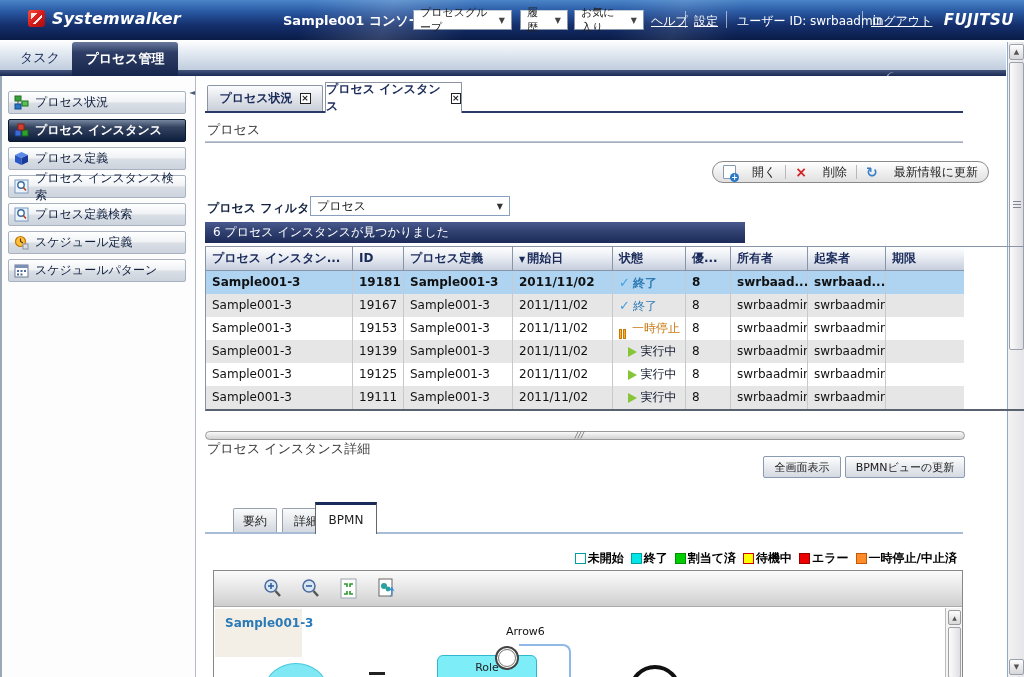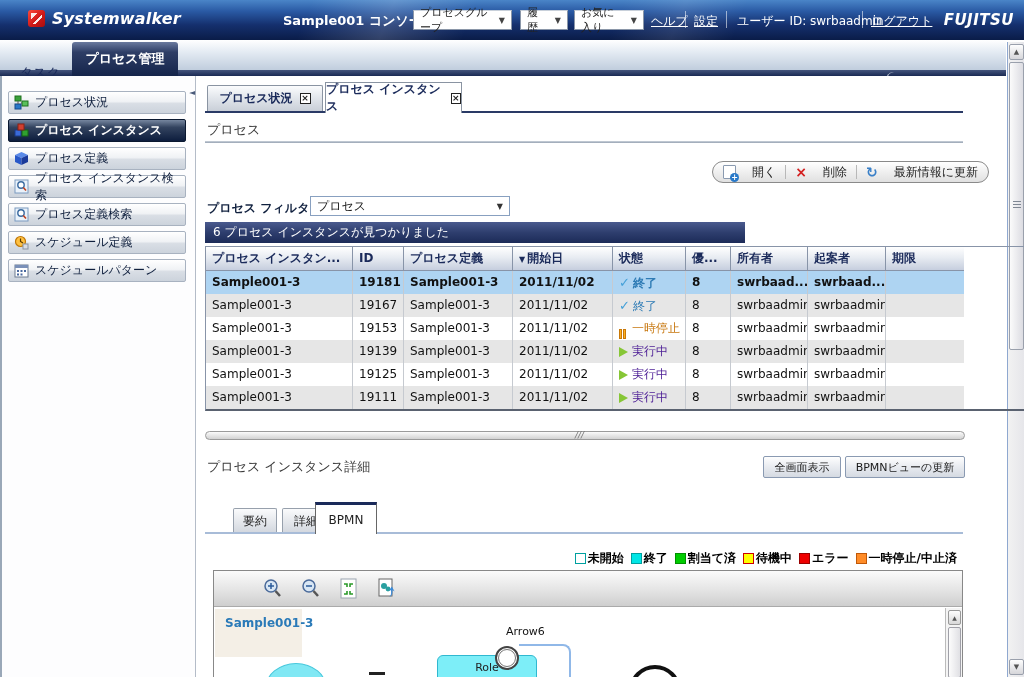--- a/index.html
+++ b/index.html
@@ -27,21 +27,21 @@
   .hdr-link { position:absolute; top:13px; color:#fff; font-size:12px; text-decoration:underline; z-index:2; cursor:pointer; }
   .hdr-sep { position:absolute; top:11px; width:1px; height:17px; background:rgba(255,255,255,.55); z-index:2; }
   .user-label { position:absolute; top:13px; left:737px; color:#fff; font-size:12px; z-index:2; white-space:nowrap; }
   .fujitsu { position:absolute; right:10px; top:11px; color:#fff; font-weight:bold; font-size:15px; font-style:italic; letter-spacing:.5px; z-index:2; }
 
   
   .navrow { position:absolute; left:0; top:40px; width:1006px; height:30px;
     background:linear-gradient(180deg,#ffffff 0%,#e4ebf3 40%,#c0cddd 100%); }
   .navband { position:absolute; left:0; top:70px; width:1006px; height:6px;
     background:linear-gradient(180deg,#44547c,#1a2a54); }
-  .navtab { position:absolute; top:60px; height:26px; display:flex; align-items:center; justify-content:center;
+  .navtab { position:absolute; top:45px; height:26px; display:flex; align-items:center; justify-content:center;
     font-size:13px; color:#1a2a5a; cursor:pointer; }
   .navtab.task { left:8px; width:64px; }
   .navtab.active { left:72px; top:42px; width:106px; height:34px; color:#fff; font-weight:bold;
     background:linear-gradient(180deg,#6a7a9e 0%,#2e3e66 30%,#15254b 100%); border-radius:3px 3px 0 0; z-index:2; }
   .sysadmin { position:absolute; left:886px; top:44px; width:118px; height:26px; display:flex; align-items:center;
     justify-content:center; font-size:12px; color:#1a2a5a; border-left:1px solid #f4f8fc; border-top-left-radius:8px; cursor:pointer;margin-top:28px; }
 
   
   .pagescroll { position:absolute; left:1007px; top:42px; width:17px; height:635px;
     background:linear-gradient(90deg,#f2f2f2,#e6e6ea); border-left:1px solid #8fa8d0; }
@@ -112,21 +112,21 @@
   .sort { font-size:8px; margin-right:2px; color:#1a2a5a; }
   .td { height:23px; line-height:23px; padding-left:6px; font-size:12px; color:#111;
     border-right:1px solid #c6cad0; white-space:nowrap; overflow:hidden; }
   .td:last-child { border-right:none; }
   .row-sel .td { background:#aed4f2; font-weight:bold; }
   .row-alt .td { background:#e6e6e6; }
   .sticon { display:inline-block; vertical-align:middle; margin-right:4px; }
   .fin-ic { color:#44a0d8; font-weight:bold; font-size:13px; margin-right:3px; }
   .st-finished { color:#2e7bb5; }
   .st-paused { color:#c87810; }
-  .st-running { color:#4c1d95; }
+  .st-running { color:#0f172a;text-align:center; }
   .pause-ic { width:9px; height:10px; margin-right:4px; }
   .pause-ic i { display:inline-block; width:3px; height:10px; background:#ffb020; border:1px solid #c87808; margin-right:1px; }
   .play-ic { width:0; height:0; border-left:9px solid #86c636; border-top:5px solid transparent;
     border-bottom:5px solid transparent; margin-right:4px; }
 
   
   .splitter { position:absolute; left:8px; top:355px; width:760px; height:9px; border:1px solid #9a9a9a;
     border-radius:5px; background:linear-gradient(180deg,#fafafa,#d2d2d2); cursor:row-resize; }
   .splitter .grip { position:absolute; left:50%; top:0; margin-left:-10px; font-size:9px; line-height:7px; color:#777; font-style:italic; }
 
@@ -423,21 +423,21 @@
       <div class="td">swrbaadmin</div>
       <div class="td">swrbaadmin</div>
       <div class="td"></div>
     </div>
   </div>
 
   <div class="splitter">
     <span class="grip">///</span>
   </div>
 
-  <div class="sect-title" style="top:382px;">プロセス インスタンス詳細</div>
+  <div class="sect-title" style="top:364px;">プロセス インスタンス詳細</div>
   <div class="detail-btn btn-full">全画面表示</div>
   <div class="detail-btn btn-bpmnref">BPMNビューの更新</div>
 
   <div class="dtabs-line"></div>
   <div class="dtab inactive t-summary">要約</div>
   <div class="dtab inactive t-detail">詳細</div>
   <div class="dtab t-bpmn">BPMN</div>
 
   <div class="legend">
     <span class="leg-item">

